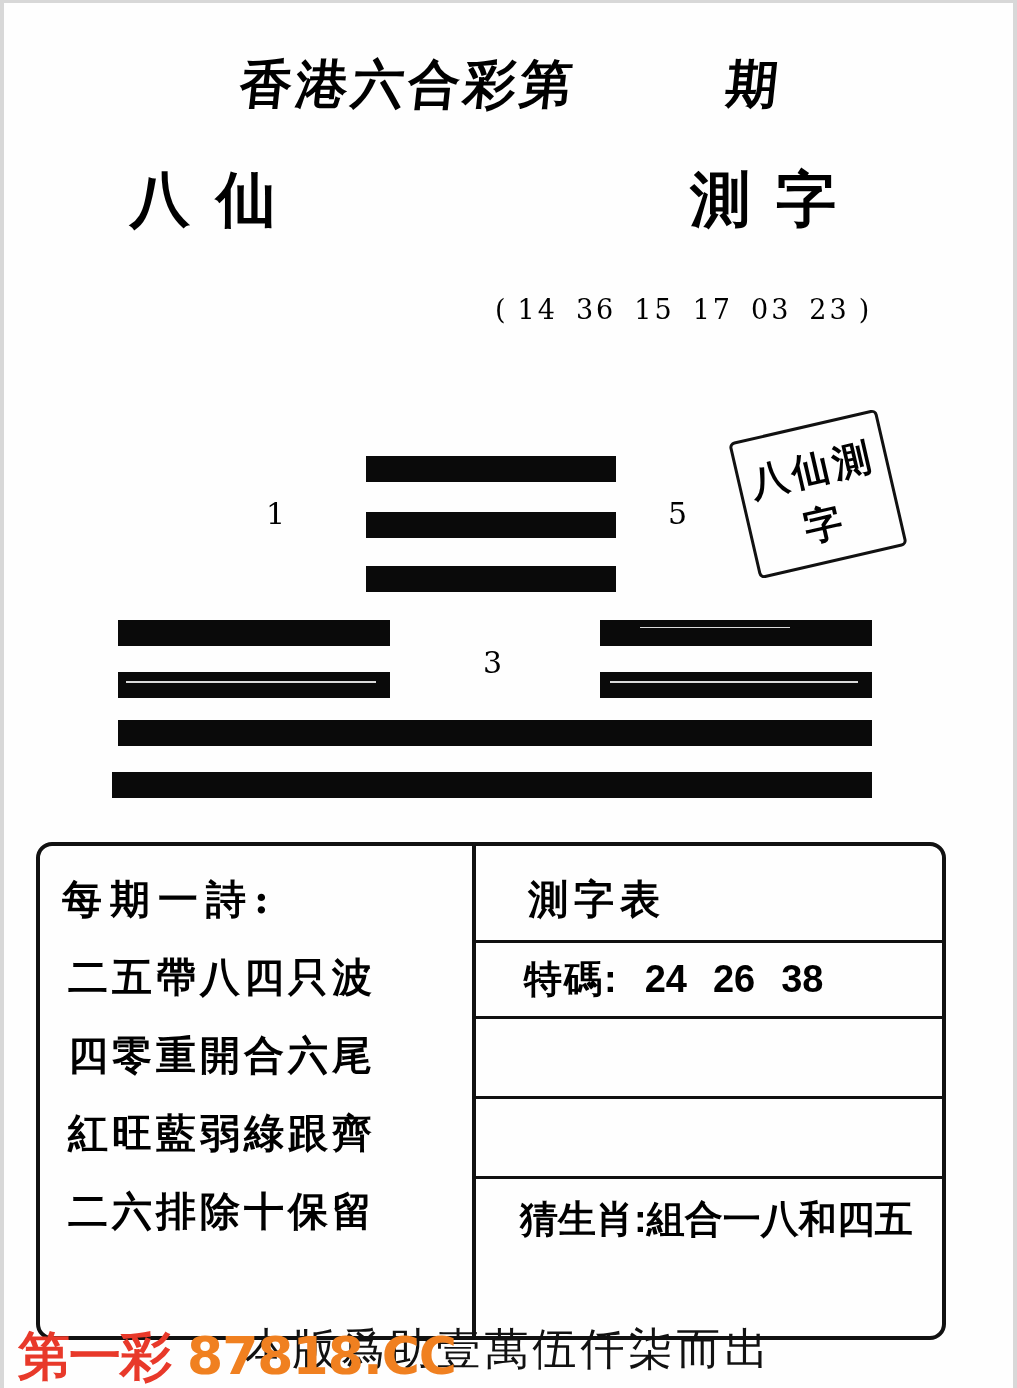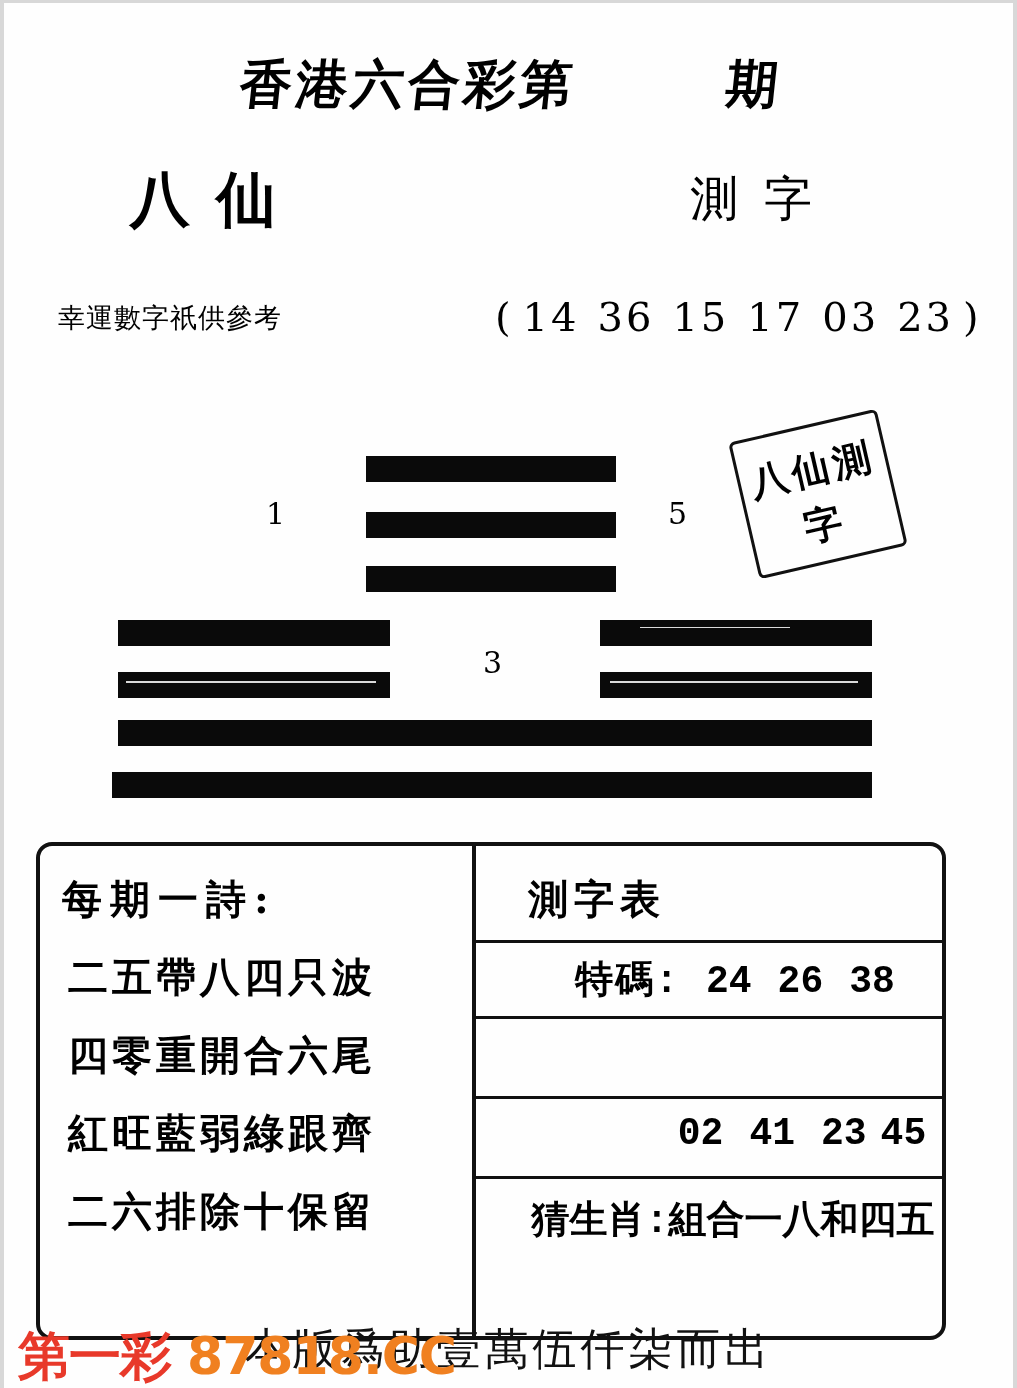--- a/index.html
+++ b/index.html
@@ -56,45 +56,45 @@
   .subtitle-left {
     position: absolute;
     left: 130px; top: 0;
     font-family: "DejaVu Serif", serif;
     font-weight: bold;
     font-size: 60px;
     letter-spacing: 26px;
   }
   .subtitle-right {
     position: absolute;
-    left: 690px; top: 7px;
-    font-family: "DejaVu Serif", serif;
-    font-weight: normal;
-    font-size: 48px;
+    left: 690px; top: 0;
+    font-family: "DejaVu Serif", serif;
+    font-weight: bold;
+    font-size: 60px;
     letter-spacing: 26px;
   }
 
   .lucky-row {
     position: absolute;
     left: 0; top: 300px;
     width: 1017px;
     height: 50px;
   }
   .lucky-label {
     position: absolute;
     left: 58px; top: 0;
     font-family: "DejaVu Serif", serif;
     font-size: 27px;
     letter-spacing: 1px;
   }
   .lucky-numbers {
     position: absolute;
     left: 495px; top: -6px;
     font-family: "DejaVu Serif", serif;
-    font-size: 40px;
+    font-size: 27px;
     letter-spacing: 3px;
     white-space: nowrap;
   }
   .lucky-numbers .num { margin: 0 9px; }
 
   
   .bars { position: absolute; left: 0; top: 400px; width: 1017px; height: 420px; }
   .bar {
     position: absolute;
     background: #0a0a0a;
@@ -183,25 +183,24 @@
     letter-spacing: 6px;
   }
   .hline {
     position: absolute;
     left: 0; width: 470px; height: 3px;
     background: #111;
   }
   .rp-row {
     position: absolute;
     left: 0; width: 470px;
-    font-family: Liberation Mono, monospace;
+    font-family: Liberation Sans, sans-serif;
     font-weight: bold;
     font-size: 38px;
     white-space: nowrap;
-    text-align: center;
   }
   .rp-row .lbl {
     display: inline-block;
     margin-left: 48px;
     letter-spacing: 2px;
   }
   .rp-row .vals .v { display: inline-block; margin-left: 26px; }
 
   
   .footer-note {
@@ -243,21 +242,20 @@
   <div class="title-row">
     <span class="main-title">香港六合彩第</span><span class="issue-word">期</span>
   </div>
 
   <div class="subtitle-row">
     <span class="subtitle-left">八仙</span>
     <span class="subtitle-right">測字</span>
   </div>
 
   <div class="lucky-row">
-    <span class="lucky-label">幸運數字祇供參考</span>
     <span class="lucky-numbers">
       <span>(</span><span class="num">14</span><span class="num">36</span><span class="num">15</span><span class="num">17</span><span class="num">03</span><span class="num">23</span><span>)</span>
     </span>
   </div>
 
   <div class="bars">
 
     <div class="bar" style="left:366px;top:56px;width:250px;height:26px;"></div>
     <div class="bar" style="left:366px;top:112px;width:250px;height:26px;"></div>
     <div class="bar" style="left:366px;top:166px;width:250px;height:26px;"></div>
@@ -302,23 +300,20 @@
       <div class="rp-title">測字表</div>
 
       <div class="hline" style="top:94px;"></div>
       <div class="rp-row" style="top:108px;">
         <span class="lbl">特碼:</span><span class="vals"><span class="v">24</span><span class="v">26</span><span class="v">38</span></span>
       </div>
 
       <div class="hline" style="top:170px;"></div>
 
       <div class="hline" style="top:250px;"></div>
-      <div class="rp-row" style="top:266px;">
-        <span class="lbl"></span><span class="vals" style="margin-left:108px;"><span class="v">02</span><span class="v">41</span><span class="v">23</span><span class="v" style="margin-left:14px;">45</span></span>
-      </div>
 
       <div class="hline" style="top:330px;"></div>
       <div class="rp-row" style="top:348px;">
         <span class="lbl" style="margin-left:44px;letter-spacing:0;">猜生肖:</span><span style="letter-spacing:0;">組合一八和四五</span>
       </div>
     </div>
   </div>
 
   <div class="footer-note">本版爲助壹萬伍仟柒而出</div>
   <div class="watermark">

